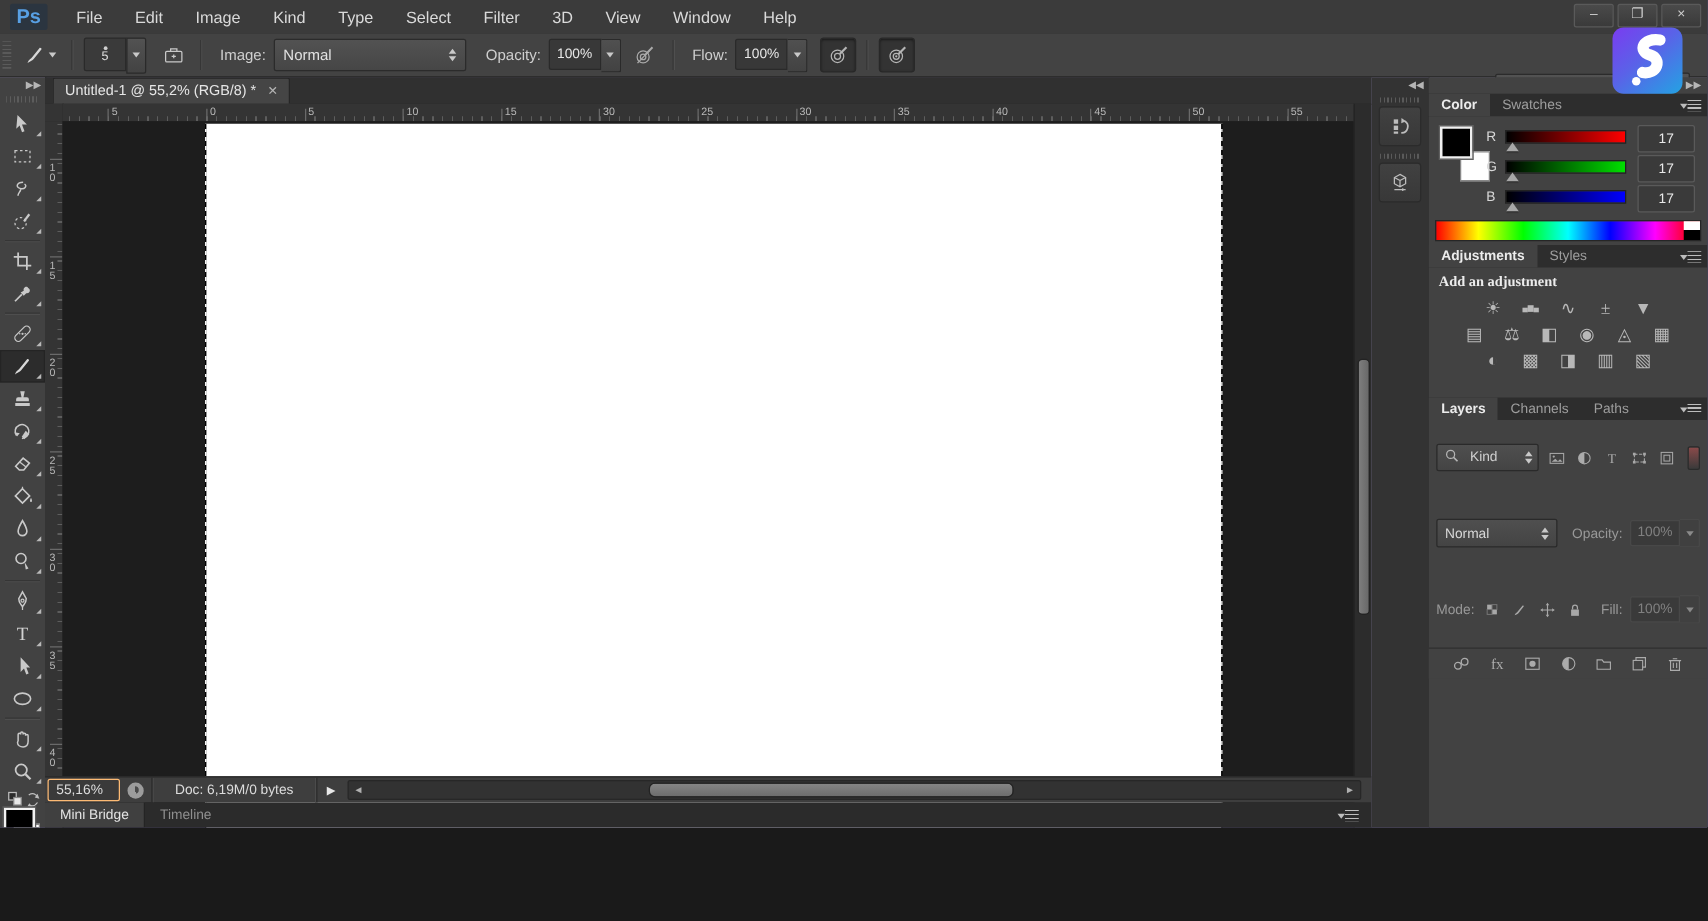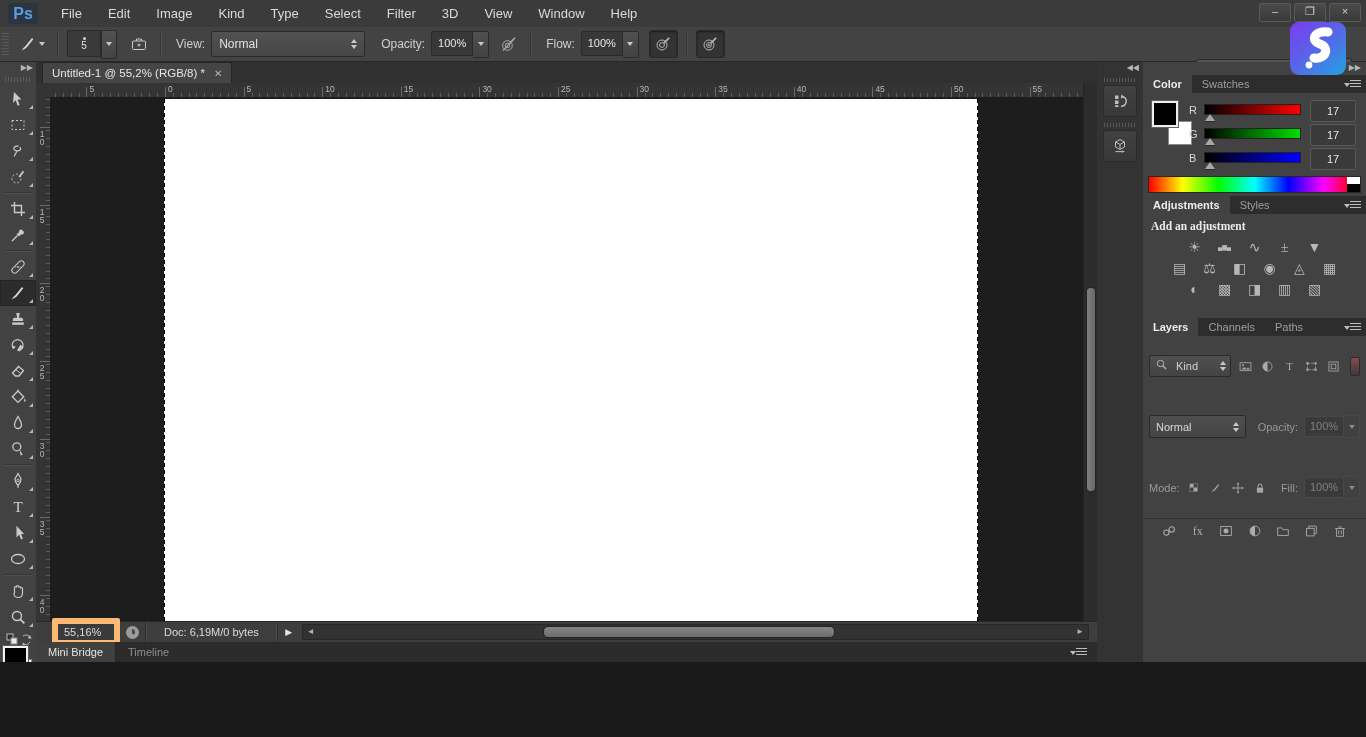--- a/index.html
+++ b/index.html
@@ -95,22 +95,22 @@
   .rulerV .maj{position:absolute;right:0;width:10px;height:1px;background:#6a6a6a;}
   .viewport{position:absolute;left:14px;top:35px;width:1033px;height:600px;background:#1d1d1d;overflow:hidden;}
   .canvas{position:absolute;left:115px;top:2px;width:812px;height:598px;background:#ffffff;}
   .ants{position:absolute;top:0;bottom:0;width:1px;
         background:repeating-linear-gradient(180deg,#000 0 4px,#f4f4f4 4px 7px);}
   .vscroll{position:absolute;left:1047px;top:21px;width:13px;height:614px;background:#2c2c2c;border-left:1px solid #242424;}
   .vthumb{position:absolute;left:2px;top:204px;width:8px;height:203px;border-radius:4px;border:1px solid #232323;
           background:linear-gradient(90deg,#7e7e7e,#686868);}
   .statusbar{position:absolute;left:0;right:0;bottom:20px;height:20px;background:#3e3e3e;border-top:1px solid #272727;
              display:flex;align-items:center;font-size:11px;color:#dcdcdc;}
-  .zoomfield{margin-left:16px;padding:0 6px;min-width:44px;height:16px;line-height:16px;background:#3a3a3a;
-             border:6px solid #fdba74;border-radius:2px;}
+  .zoomfield{margin-left:2px;padding:0 6px;min-width:44px;height:16px;line-height:16px;background:#3a3a3a;
+             border:1px solid #fdba74;border-radius:2px;}
   .statusicon{width:13px;height:13px;border-radius:50%;background:#9c9c9c;margin:0 6px;position:relative;}
   .statusicon::after{content:"";position:absolute;left:3px;top:3px;width:6px;height:6px;border-radius:50%;
              background:conic-gradient(#4a4a4a 0 45%, #9c9c9c 45% 100%);}
   .docfield{padding:0 18px;height:20px;line-height:20px;border-left:1px solid #2d2d2d;border-right:1px solid #2d2d2d;
             box-shadow:1px 0 0 #4b4b4b inset,-1px 0 0 #4b4b4b inset;}
   .sb-play{width:14px;text-align:center;color:#e8e8e8;font-size:9px;margin:0 4px;}
   .hscroll{position:relative;flex:1;height:14px;margin:0 8px 0 2px;background:#323232;border:1px solid #272727;border-radius:2px;}
   .hthumb{position:absolute;left:240px;top:1px;width:290px;height:10px;border-radius:5px;border:1px solid #232323;
           background:linear-gradient(#858585,#6d6d6d);}
   .harrow{position:absolute;top:2px;color:#b0b0b0;font-size:8px;}
@@ -235,21 +235,21 @@
     </div>
     <div class="icon-btn" style="margin-left:8px">
       <span>
           <svg width="18" height="18" viewBox="0 0 18 18">
             <rect x="2.5" y="6" width="13" height="8.5" rx="1" fill="none" stroke="#c9c9c9"></rect>
             <path d="M6.5 6 V4 h5 V6 M9 8.5 v3 M7.3 10 h3.4" fill="none" stroke="#c9c9c9"></path>
           </svg>
         </span>
     </div>
     <div class="opt-sep"></div>
-    <span class="opt-label">View:</span>
+    <span class="opt-label">Image:</span>
     <div class="dd" style="width:138px">
       <span class="lbl">Normal</span>
       <span class="spin">
           <span class="tri-up"></span>
           <span class="tri-dn"></span>
         </span>
     </div>
     <span class="opt-label" style="margin-left:16px">Opacity:</span>
     <div style="display:flex">
       <div class="val-box">100%</div>

